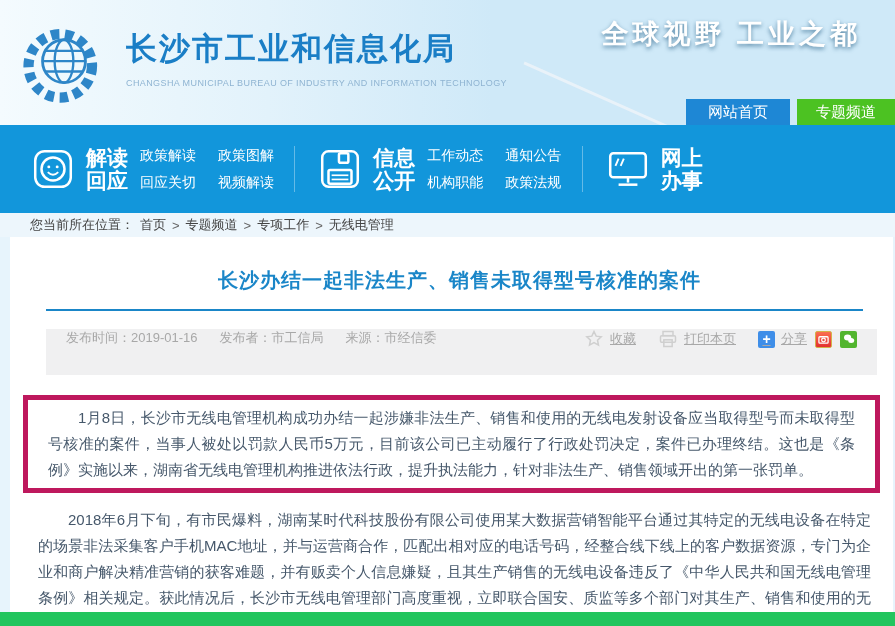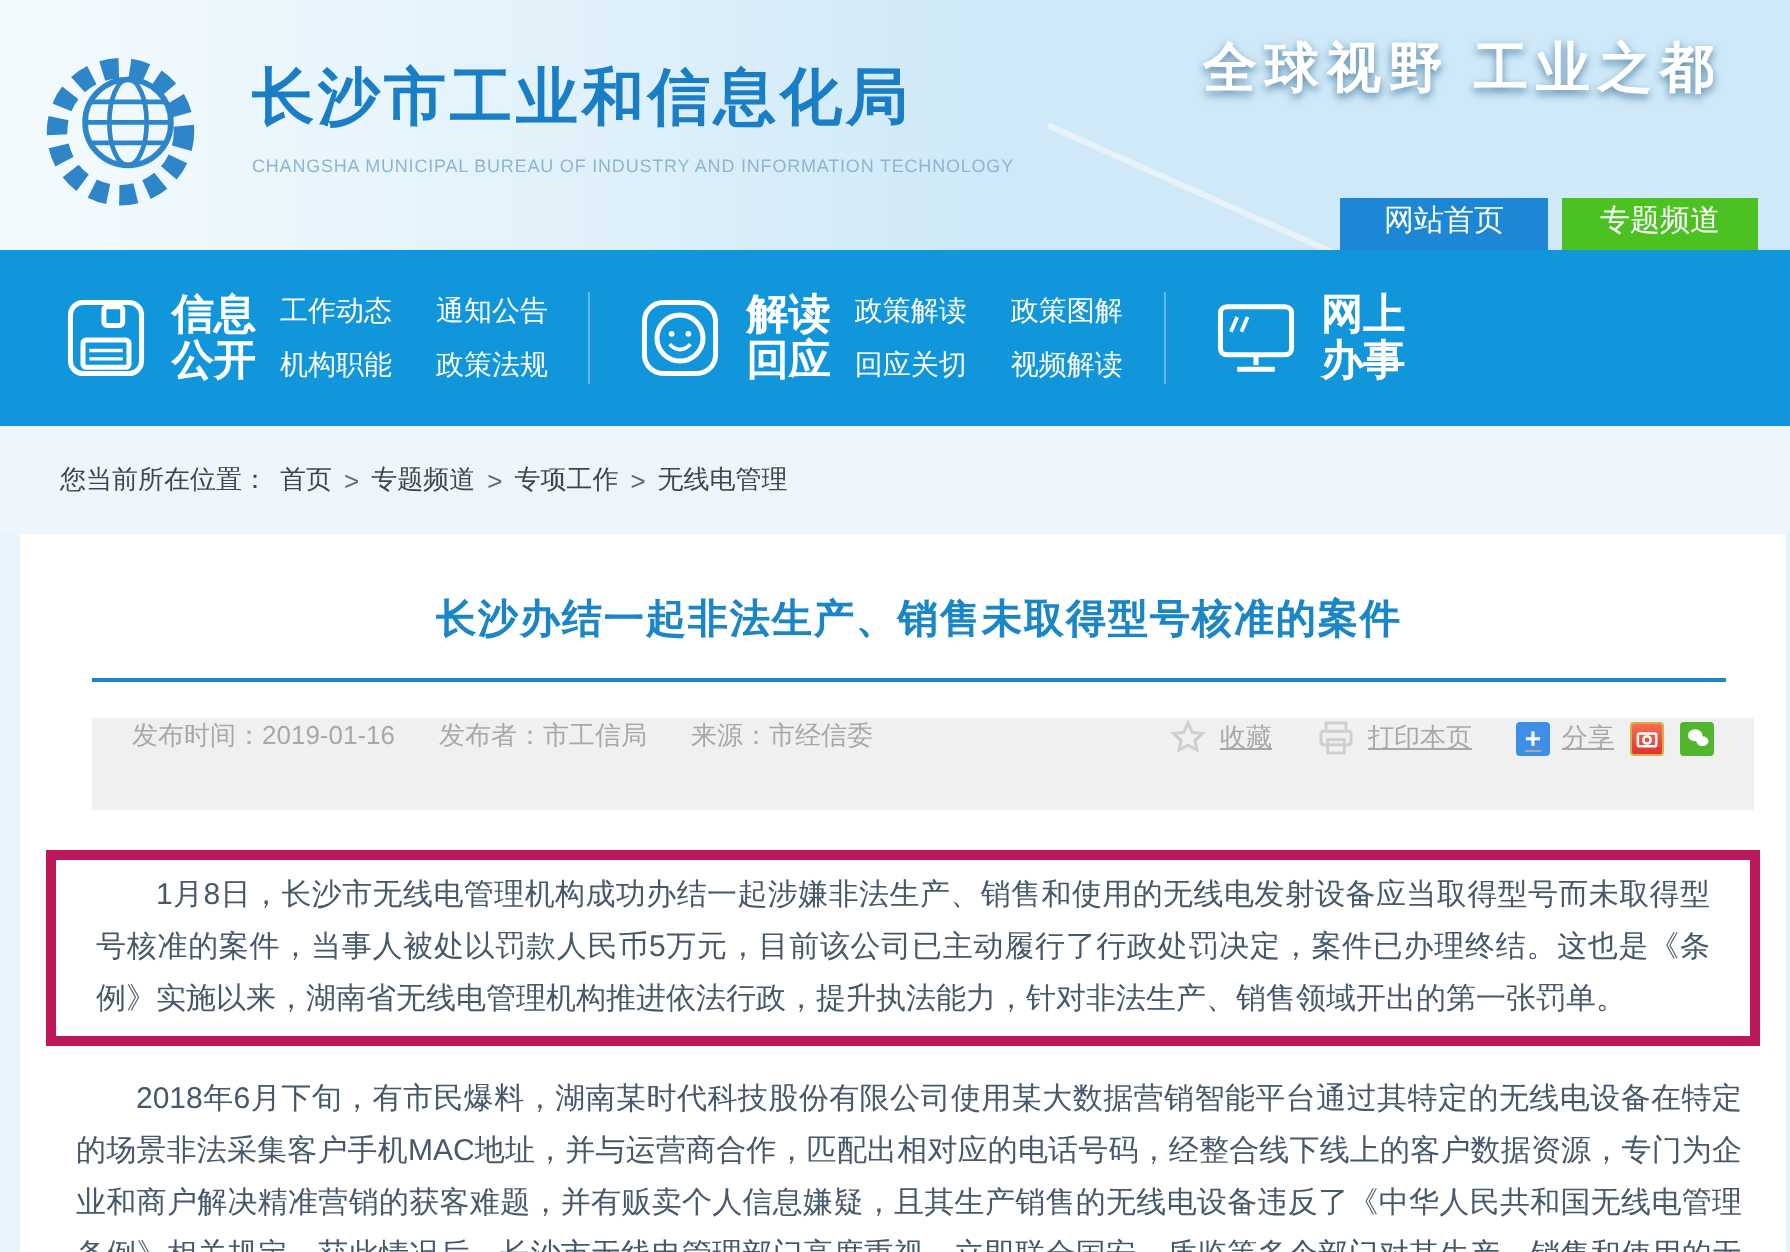--- a/index.html
+++ b/index.html
@@ -20,37 +20,37 @@
     background-size:100% 100%, 100% 100%, 100% 100%, 100% 26px, 100% 52px, 100% 100%;
     background-position:0 0, 0 0, 0 0, 0 34px, 0 60px, 0 0;
     background-repeat:no-repeat; }
   .bridge { position:absolute; right:170px; bottom:18px; width:210px; height:3px; background:rgba(235,243,248,.9); transform:rotate(24deg); }
   .logo-wrap { position:absolute; left:16px; top:22px; display:flex; align-items:flex-start; }
   .logo-icon { width:96px; height:84px; }
   .title-block { margin-left:14px; padding-top:6px; }
   .site-title { color:#1a7ec6; font-size:31px; font-weight:bold; letter-spacing:2px; }
   .site-subtitle { color:#8fb4d2; font-size:9px; letter-spacing:.4px; margin-top:8px; }
   .slogan { position:absolute; top:16px; right:34px; color:#fff; font-size:27px; font-weight:bold; letter-spacing:4px; text-shadow:0 2px 4px rgba(20,80,120,.65); }
-  .banner-btns { position:absolute; bottom:0; right:16px; display:flex;font-family:Liberation Mono, monospace; }
+  .banner-btns { position:absolute; bottom:0; right:0; display:flex; }
   .banner-btn { width:104px; height:26px; color:#fff; font-size:15px; text-align:center; line-height:26px; cursor:pointer; }
   .btn-home { background:#1e87d5; margin-right:7px; }
   .btn-channel { background:#4cc222; width:98px; }
 
   
   .main-nav { height:88px; background:#1296db; display:flex; align-items:center; padding:0 26px; }
   .nav-section { display:flex; align-items:center; flex:1; padding-left:22px; }
   .nav-section:first-child { padding-left:4px; }
   .nav-section + .nav-section { border-left:1px solid rgba(255,255,255,.35); }
   .nav-icon { width:46px; height:46px; flex:0 0 auto; }
   .nav-title { color:#fff; font-weight:bold; font-size:21px; line-height:23px; margin:0 12px 0 10px; white-space:nowrap; }
   .nav-links { display:grid; grid-template-columns:auto auto; gap:9px 22px; }
   .nav-link { color:#fff; font-size:14px; white-space:nowrap; cursor:pointer; text-decoration:none; }
 
   
-  .crumb-bar { height:54px; background:#edf6fc; display:flex; align-items:center; padding:0 30px 0 30px; font-size:13px; color:#444; }
+  .crumb-bar { height:24px; background:#edf6fc; display:flex; align-items:center; padding:0 30px 0 30px; font-size:13px; color:#444; }
   .crumb-link { color:#444; cursor:pointer; margin:0 6px; text-decoration:none;font-family:Liberation Mono, monospace; }
   .crumb-sep { color:#666; }
   .search-wrap { margin-left:auto; display:flex; align-items:center; }
   .search-input { width:272px; height:30px; border:1px solid #e2e2e2; background:#fff; padding:0 10px; font-size:13px; color:#333; outline:none; }
   .search-input::placeholder { color:#999; }
   .search-btn { width:40px; height:30px; background:#f5c31d; border:none; cursor:pointer; display:flex; align-items:center; justify-content:center; }
 
   
   .content { height:375px; background:#e7f4fc; }
   .article-card { margin:0 2px 0 10px; background:#fff; height:100%; padding-top:30px; overflow:hidden; }
@@ -100,55 +100,55 @@
     <div class="banner-btns">
       <div class="banner-btn btn-home">网站首页</div>
       <div class="banner-btn btn-channel">专题频道</div>
     </div>
   </div>
 
   <div class="main-nav">
 
     <div class="nav-section">
       <svg class="nav-icon" viewBox="0 0 44 44" fill="none" stroke="#fff" stroke-width="2.4">
+        <rect x="5" y="5" width="34" height="34" rx="9"></rect>
+        <circle cx="22" cy="22" r="11"></circle>
+        <circle cx="18" cy="20" r="1.4" fill="#fff" stroke="none"></circle>
+        <circle cx="26" cy="20" r="1.4" fill="#fff" stroke="none"></circle>
+        <path d="M17 25 Q22 30 27 25" stroke-width="1.8"></path>
+      </svg>
+      <div class="nav-title">
+        <div>解读</div>
+        <div>回应</div>
+      </div>
+      <div class="nav-links">
+        <a class="nav-link">政策解读</a>
+        <a class="nav-link">政策图解</a>
+        <a class="nav-link">回应关切</a>
+        <a class="nav-link">视频解读</a>
+      </div>
+    </div>
+
+    <div class="nav-section">
+      <svg class="nav-icon" viewBox="0 0 44 44" fill="none" stroke="#fff" stroke-width="2.4">
         <rect x="5" y="5" width="34" height="34" rx="6"></rect>
         <rect x="21" y="7" width="9" height="9" rx="1.5"></rect>
         <rect x="11" y="23" width="22" height="13" rx="1.5"></rect>
         <line x1="14" y1="28" x2="30" y2="28" stroke-width="1.6"></line>
         <line x1="14" y1="32" x2="30" y2="32" stroke-width="1.6"></line>
       </svg>
       <div class="nav-title">
         <div>信息</div>
         <div>公开</div>
       </div>
       <div class="nav-links">
         <a class="nav-link">工作动态</a>
         <a class="nav-link">通知公告</a>
         <a class="nav-link">机构职能</a>
         <a class="nav-link">政策法规</a>
-      </div>
-    </div>
-
-    <div class="nav-section">
-      <svg class="nav-icon" viewBox="0 0 44 44" fill="none" stroke="#fff" stroke-width="2.4">
-        <rect x="5" y="5" width="34" height="34" rx="9"></rect>
-        <circle cx="22" cy="22" r="11"></circle>
-        <circle cx="18" cy="20" r="1.4" fill="#fff" stroke="none"></circle>
-        <circle cx="26" cy="20" r="1.4" fill="#fff" stroke="none"></circle>
-        <path d="M17 25 Q22 30 27 25" stroke-width="1.8"></path>
-      </svg>
-      <div class="nav-title">
-        <div>解读</div>
-        <div>回应</div>
-      </div>
-      <div class="nav-links">
-        <a class="nav-link">政策解读</a>
-        <a class="nav-link">政策图解</a>
-        <a class="nav-link">回应关切</a>
-        <a class="nav-link">视频解读</a>
       </div>
     </div>
 
 
     <div class="nav-section">
       <svg class="nav-icon" viewBox="0 0 44 44" fill="none" stroke="#fff" stroke-width="2.4">
         <rect x="5" y="7" width="34" height="23" rx="3"></rect>
         <line x1="13" y1="12" x2="10" y2="19" stroke-width="1.8"></line>
         <line x1="18" y1="12" x2="15" y2="19" stroke-width="1.8"></line>
         <line x1="22" y1="30" x2="22" y2="35"></line>

